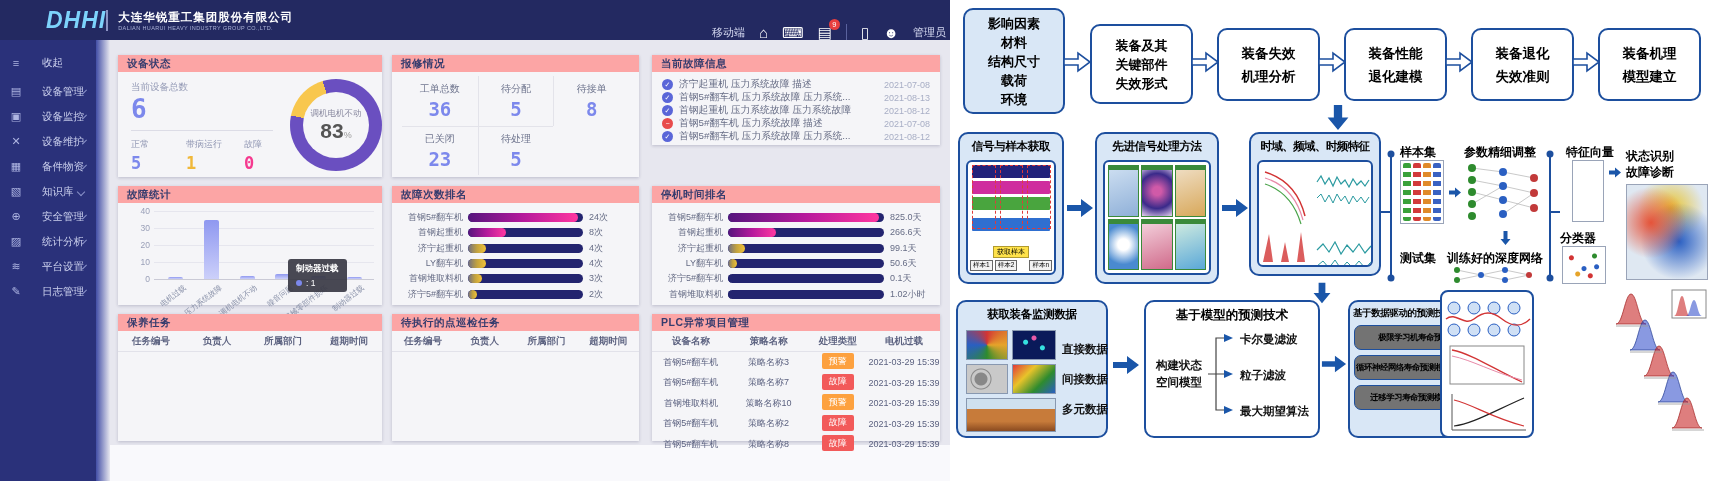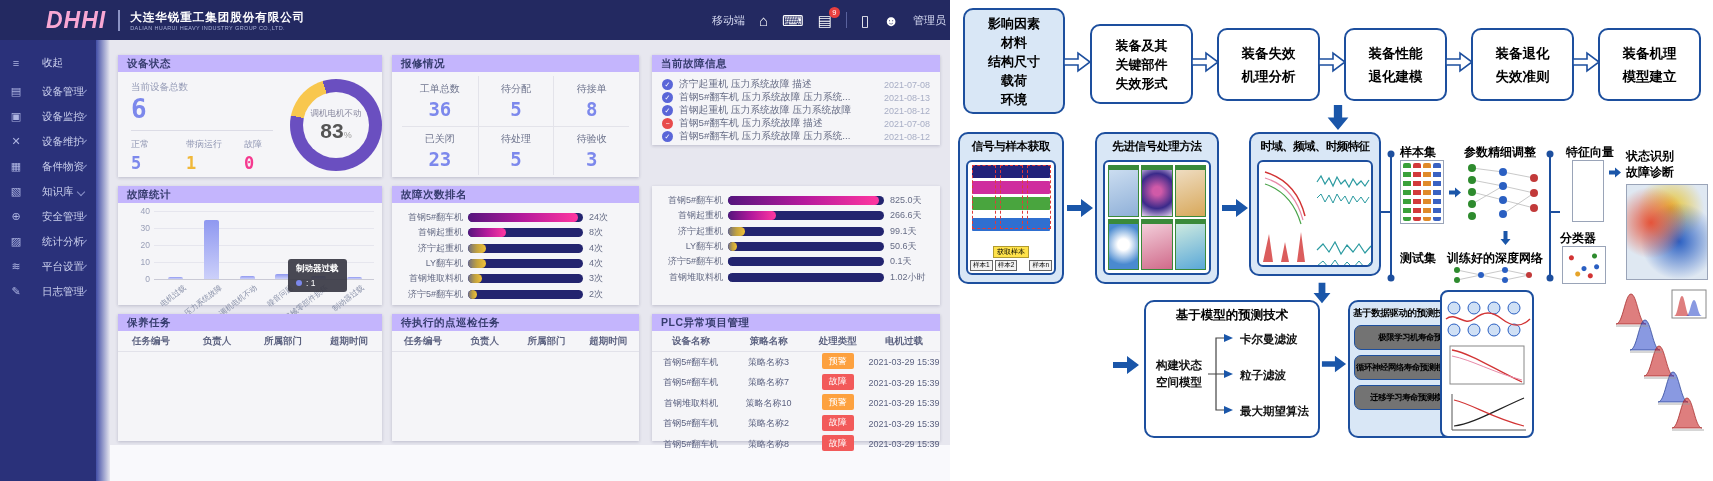--- a/index.html
+++ b/index.html
@@ -1,40 +1,40 @@
 <!DOCTYPE html>
 <html><head>
 <meta charset="utf-8">
 <style>
 html,body{margin:0;padding:0;background:#fff}
 *{box-sizing:border-box;font-family:"Liberation Sans","DejaVu Sans",sans-serif}
 .canvas{position:relative;width:1713px;height:481px;overflow:hidden;background:#fff}
 
 .dash{position:absolute;left:0;top:0;width:950px;height:481px;background:#e7e7ef}
 .dash-header{position:absolute;left:0;top:0;width:950px;height:40px;background:#232961;display:flex;align-items:center}
-.brand{color:#f9a8d4;font-size:23px;font-weight:bold;font-style:italic;letter-spacing:1px;margin-left:46px}
-.company{margin-left:12px;border-left:2px solid #8b93c4;padding-left:10px}
+.brand{color:#7dd3fc;font-size:23px;font-weight:bold;font-style:italic;letter-spacing:1px;margin-left:46px}
+.company{border-left:2px solid #8b93c4;padding-left:10px}
 .company .cn{color:#fff;font-size:11.5px;font-weight:bold;letter-spacing:1px}
 .company .en{color:#aab1d6;font-size:5.5px;letter-spacing:.4px}
-.hd-right{position:absolute;right:0;top:0;height:40px;display:flex;align-items:center;gap:14px;padding-right:4px}
+.hd-right{position:absolute;right:0;top:0;height:40px;display:flex;align-items:flex-end;gap:14px;padding-right:4px}
 .hd-txt{color:#d6daf2;font-size:11px;white-space:nowrap}
 .hd-ic{color:#fff;font-size:15px;position:relative;line-height:1}
 .hd-badge{position:absolute;top:-6px;right:-8px;background:#e83f3f;color:#fff;font-size:7.5px;width:11px;height:11px;border-radius:50%;text-align:center;line-height:11px;font-style:normal}
 .hd-sep{width:1px;height:16px;background:#5a629e}
 .sidebar{position:absolute;left:0;top:40px;width:96px;height:441px;background:#2a317a}
 .si{display:flex;align-items:center;height:25px;padding:0 8px;color:#ccd1ee;cursor:pointer}
 .si:first-child{margin-top:10px;margin-bottom:4px}
 .si-ic{width:16px;font-size:11px;color:#aeb5e2;text-align:center;flex:0 0 16px}
 .si-lb{font-size:10.5px;margin-left:18px;flex:1;white-space:nowrap}
 .si-ch{width:6px;height:6px;border-right:1.2px solid #8a92c8;border-bottom:1.2px solid #8a92c8;transform:rotate(45deg);margin-right:4px}
 .main-accent{position:absolute;left:96px;top:40px;width:14px;height:441px;background:linear-gradient(90deg,#424ea6,rgba(231,231,239,0))}
 .dash-footer{position:absolute;left:110px;top:445px;width:840px;height:36px;background:#f9f9fc}
 
 .card{position:absolute;background:#f5f5f8;box-shadow:0 1px 3px rgba(40,40,80,.22)}
-.card-h{height:17px;background:#c4b5fd;color:#363c6e;font-size:10.5px;font-weight:bold;line-height:17px;padding-left:9px;letter-spacing:.5px}
+.card-h{height:17px;background:#fca5a5;color:#363c6e;font-size:10.5px;font-weight:bold;line-height:17px;padding-left:9px;letter-spacing:.5px}
 .card-b{position:relative;height:calc(100% - 17px)}
 
 .es-lab{position:absolute;left:13px;top:9px;font-size:9.5px;color:#9298b4}
 .es-total{position:absolute;left:13px;top:22px;font-size:26px;font-weight:bold;color:#7c88ec;font-family:"DejaVu Sans Mono",monospace}
 .es-div{position:absolute;left:13px;top:58px;width:142px;height:1px;background:#dcdce6}
 .es-st{position:absolute;top:66px;width:52px}
 .es-st .l{font-size:9px;color:#9298b4;white-space:nowrap}
 .es-st .v{font-size:17px;font-weight:bold;font-family:"DejaVu Sans Mono",monospace;margin-top:2px}
 .donut{position:absolute;left:172px;top:7px;width:92px;height:92px;border-radius:50%}
 .donut::after{content:"";position:absolute;inset:13px;border-radius:50%;background:#f5f5f8}
@@ -243,24 +243,20 @@
               <span class="v">8</span>
             </div>
           <div class="rp-cell">
               <span class="l">已关闭</span>
               <span class="v">23</span>
             </div>
           <div class="rp-cell">
               <span class="l">待处理</span>
               <span class="v">5</span>
             </div>
-          <div class="rp-cell">
-              <span class="l">待验收</span>
-              <span class="v">3</span>
-            </div>
         </div>
       </div>
     </div>
 
     <div class="card" style="left:652px;top:55px;width:288px;height:90px">
       <div class="card-h">当前故障信息</div>
       <div class="card-b">
         <div class="fl">
           <div class="fl-row">
               <span class="fl-ic ok">✓</span>
@@ -372,20 +368,21 @@
               <span class="rk-tr">
                 <span class="rk-fl yellow" style="width: 8%;"></span>
               </span>
               <span class="rk-vl">2次</span>
             </div>
         </div>
       </div>
     </div>
 
     <div class="card" style="left:652px;top:186px;width:288px;height:119px">
+      <div class="card-h">停机时间排名</div>
       <div class="card-b">
         <div class="rk">
           <div class="rk-row">
               <span class="rk-nm">首钢5#翻车机</span>
               <span class="rk-tr">
                 <span class="rk-fl pink" style="width: 97%;"></span>
               </span>
               <span class="rk-vl">825.0天</span>
             </div>
           <div class="rk-row">
@@ -668,20 +665,31 @@
     <div class="thumb" style="left:622px;top:160px;width:32px;height:62px;background:linear-gradient(90deg,#d23434 0 25%,#e6a42a 25% 50%,#2e8b2e 50% 75%,#2a5fc2 75%);background-image:repeating-linear-gradient(180deg,transparent 0 6px,rgba(255,255,255,.65) 6px 7px)"></div>
     <svg class="arr" style="left:658px;top:166px" width="14" height="13" viewBox="0 0 14 12">
         <path d="M1 4 H7 V1 L13 6 L7 11 V8 H1 Z" fill="#1a56a9"></path>
       </svg>
     <span class="clab" style="left:676px;top:148px">状态识别</span>
     <span class="clab" style="left:676px;top:164px">故障诊断</span>
     <div class="thumb" style="left:676px;top:184px;width:82px;height:96px;background:radial-gradient(circle at 30% 40%,#e5533a,transparent 45%),radial-gradient(circle at 65% 60%,#2a5fc2,transparent 50%),radial-gradient(circle at 55% 25%,#e8c32a,transparent 40%),#dfe8f2"></div>
     <span class="clab" style="left:610px;top:230px">分类器</span>
     <div class="thumb" style="left:612px;top:246px;width:44px;height:38px;background-image:radial-gradient(circle at 20% 30%,#d23434 2px,transparent 3px),radial-gradient(circle at 50% 60%,#2a5fc2 2px,transparent 3px),radial-gradient(circle at 75% 25%,#2e8b2e 2px,transparent 3px),radial-gradient(circle at 35% 75%,#e6a42a 2px,transparent 3px),radial-gradient(circle at 65% 80%,#d23434 2px,transparent 3px),radial-gradient(circle at 80% 55%,#2a5fc2 2px,transparent 3px)"></div>
 
+    <div class="fbox blue" style="left:6px;top:300px;width:152px;height:138px">
+      <div class="ftitle sm">获取装备监测数据</div>
+      <div class="bb-thumb" style="left:8px;top:28px;width:42px;height:30px;background:conic-gradient(#d23434,#e6a42a,#2e8b2e,#2a5fc2,#d23434)"></div>
+      <div class="bb-thumb" style="left:54px;top:28px;width:44px;height:30px;background:radial-gradient(circle at 30% 40%,#35e0e0 2px,transparent 3px),radial-gradient(circle at 70% 60%,#35e0e0 2px,transparent 3px),radial-gradient(circle at 50% 25%,#e85aa8 2px,transparent 3px),#0a1a5a"></div>
+      <div class="bb-thumb" style="left:8px;top:62px;width:42px;height:30px;background:radial-gradient(circle at 35% 50%,#888 6px,#c9c9c9 7px 9px,#888 10px,#c9c9c9 11px),radial-gradient(circle at 75% 50%,#777 5px,#c9c9c9 6px)"></div>
+      <div class="bb-thumb" style="left:54px;top:62px;width:44px;height:30px;background:linear-gradient(135deg,#e23a3a,#e8c32a,#2e8b2e,#2a5fc2)"></div>
+      <div class="bb-thumb" style="left:8px;top:96px;width:90px;height:34px;background:linear-gradient(180deg,#cfe0ee 0 30%,#c77b3a 30% 70%,#8a4a20)"></div>
+      <span class="bb-txt" style="left:104px;top:40px">直接数据</span>
+      <span class="bb-txt" style="left:104px;top:70px">间接数据</span>
+      <span class="bb-txt" style="left:104px;top:100px">多元数据</span>
+    </div>
     <svg class="arr" style="left:162px;top:352px" width="28" height="26" viewBox="0 0 28 22">
         <path d="M1 8 H15 V2 L27 11 L15 20 V14 H1 Z" fill="#1a56a9"></path>
       </svg>
     <div class="fbox" style="left:194px;top:300px;width:176px;height:138px">
       <div class="ftitle">基于模型的预测技术</div>
       <span class="bb-txt" style="left:10px;top:56px">构建状态</span>
       <span class="bb-txt" style="left:10px;top:73px">空间模型</span>
       <svg style="position:absolute;left:60px;top:28px" width="30" height="92" viewBox="0 0 30 92">
         <path d="M2 44 H10 M10 44 V8 H18 M10 44 H18 M10 44 V80 H18" fill="none" stroke="#444" stroke-width="1.2"></path>
         <path d="M18 4 L27 8 L18 12 Z M18 40 L27 44 L18 48 Z M18 76 L27 80 L18 84 Z" fill="#1a56a9"></path>

